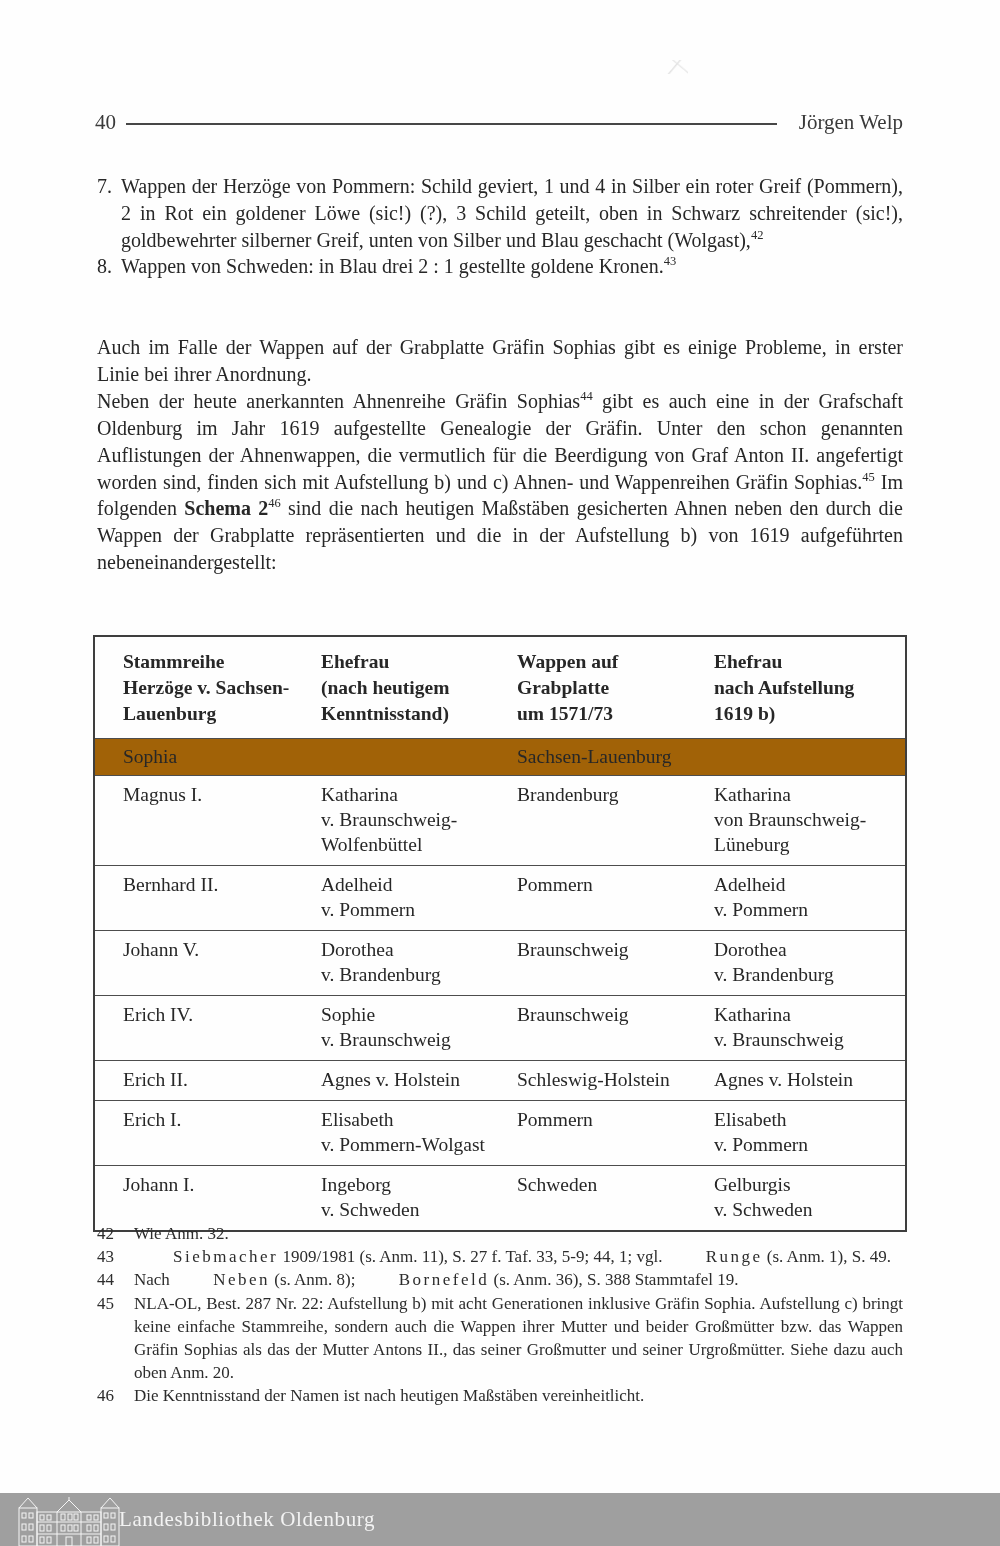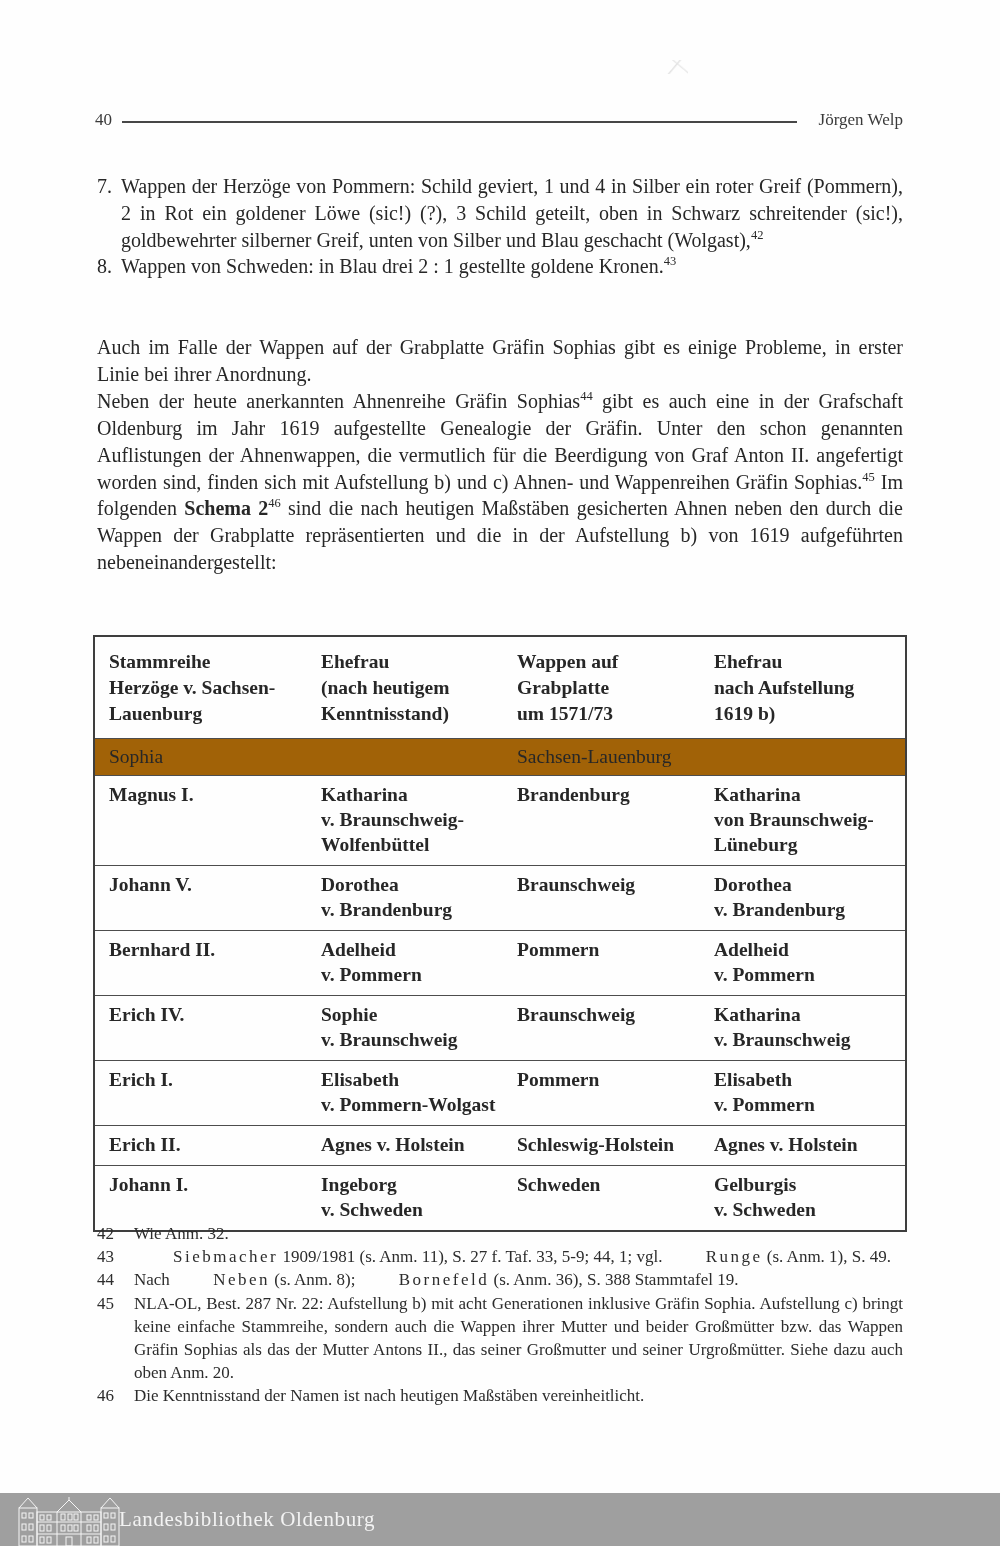--- a/index.html
+++ b/index.html
@@ -7,21 +7,21 @@
   body {
     width:1000px; height:1546px; position:relative; overflow:hidden;
     background:#fefefe; color:#272727;
     font-family:"Liberation Serif","DejaVu Serif",serif;
   }
 
   
   .page-header {
     position:absolute; left:95px; top:110px; width:808px;
     display:flex; align-items:center;
-    font-size:17px; color:#3a3a3a;
+    font-size:21px; color:#3a3a3a;
   }
   .page-header .rule {
     flex:1; height:2px; background:#474747;
     margin:3px 22px 0 10px;
   }
 
   
   .artifact {
     position:absolute; left:662px; top:60px; width:26px; height:14px;
     background:
@@ -55,27 +55,27 @@
   }
   table.schema th, table.schema td {
     vertical-align:top; text-align:left; font-weight:normal;
     white-space:pre-line; line-height:25px;
     padding:6px 6px 8px 0;
   }
   table.schema col.c1 { width:227px; }
   table.schema col.c2 { width:196px; }
   table.schema col.c3 { width:197px; }
   table.schema col.c4 { width:192px; }
-  table.schema th:first-child, table.schema td:first-child { padding-left:14px; }
+  table.schema th:first-child, table.schema td:first-child { padding-left:28px; }
   table.schema thead th {
     font-weight:bold; line-height:26px;
     padding-top:12px; padding-bottom:11px;
     border-bottom:1.5px solid #4d4d4d;
   }
-  table.schema tbody tr + tr td { border-top:1.5px solid #4d4d4d;font-weight:bold; }
+  table.schema tbody tr + tr td { border-top:1.5px solid #4d4d4d; }
   tr.hl { background:#a16207; }
   tr.hl td { padding-top:5px; padding-bottom:6px; }
 
   
   .footnotes {
     position:absolute; left:97px; top:1222px; width:806px;
     font-size:17px; line-height:23.2px; color:#2c2c2c;
   }
   .fn { display:flex; }
   .fn .num { width:37px; flex:none; }
@@ -154,56 +154,56 @@
         <td>Magnus I.</td>
         <td>Katharina
 v. Braunschweig-
 Wolfenbüttel</td>
         <td>Brandenburg</td>
         <td>Katharina
 von Braunschweig-
 Lüneburg</td>
       </tr>
       <tr>
+        <td>Bernhard II.</td>
+        <td>Adelheid
+v. Pommern</td>
+        <td>Pommern</td>
+        <td>Adelheid
+v. Pommern</td>
+      </tr>
+      <tr>
         <td>Johann V.</td>
         <td>Dorothea
 v. Brandenburg</td>
         <td>Braunschweig</td>
         <td>Dorothea
 v. Brandenburg</td>
       </tr>
       <tr>
-        <td>Bernhard II.</td>
-        <td>Adelheid
-v. Pommern</td>
-        <td>Pommern</td>
-        <td>Adelheid
-v. Pommern</td>
-      </tr>
-      <tr>
         <td>Erich IV.</td>
         <td>Sophie
 v. Braunschweig</td>
         <td>Braunschweig</td>
         <td>Katharina
 v. Braunschweig</td>
       </tr>
       <tr>
+        <td>Erich II.</td>
+        <td>Agnes v. Holstein</td>
+        <td>Schleswig-Holstein</td>
+        <td>Agnes v. Holstein</td>
+      </tr>
+      <tr>
         <td>Erich I.</td>
         <td>Elisabeth
 v. Pommern-Wolgast</td>
         <td>Pommern</td>
         <td>Elisabeth
 v. Pommern</td>
-      </tr>
-      <tr>
-        <td>Erich II.</td>
-        <td>Agnes v. Holstein</td>
-        <td>Schleswig-Holstein</td>
-        <td>Agnes v. Holstein</td>
       </tr>
       <tr>
         <td>Johann I.</td>
         <td>Ingeborg
 v. Schweden</td>
         <td>Schweden</td>
         <td>Gelburgis
 v. Schweden</td>
       </tr>
     </tbody>

